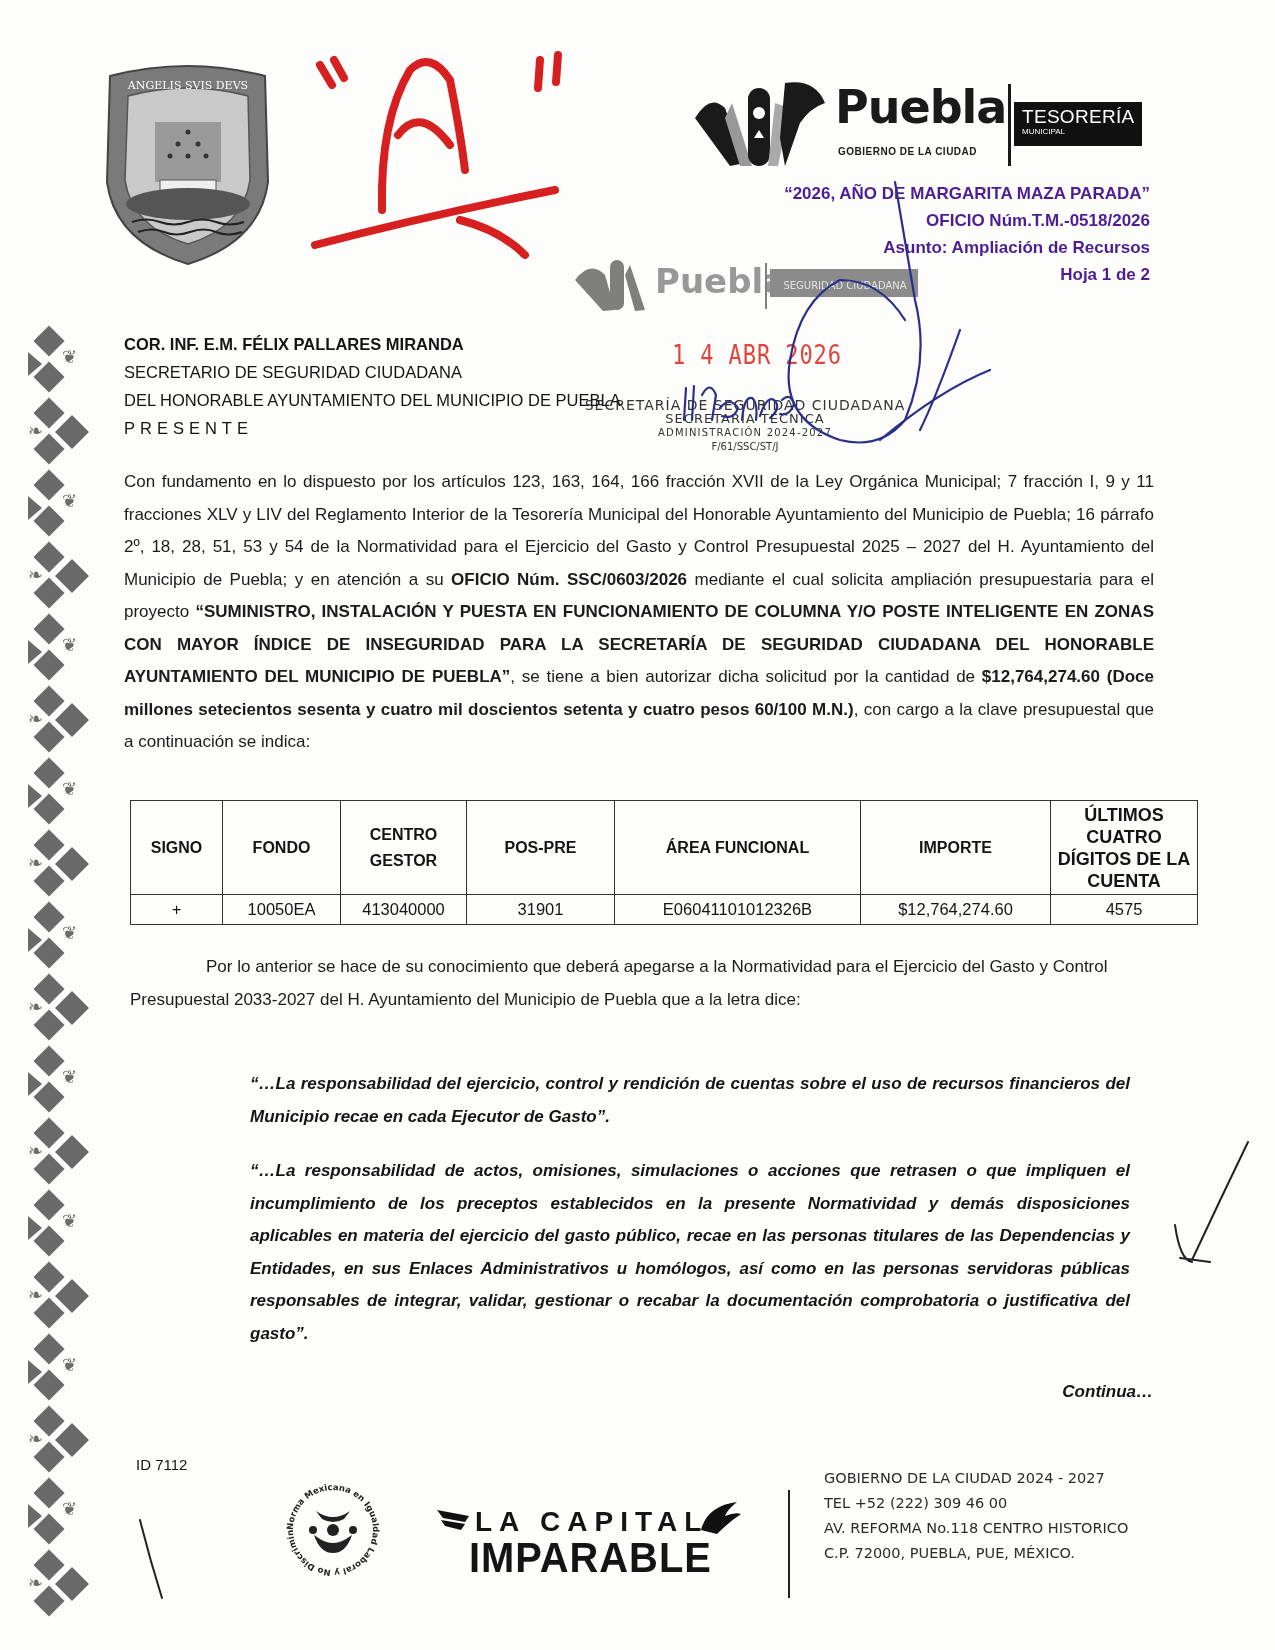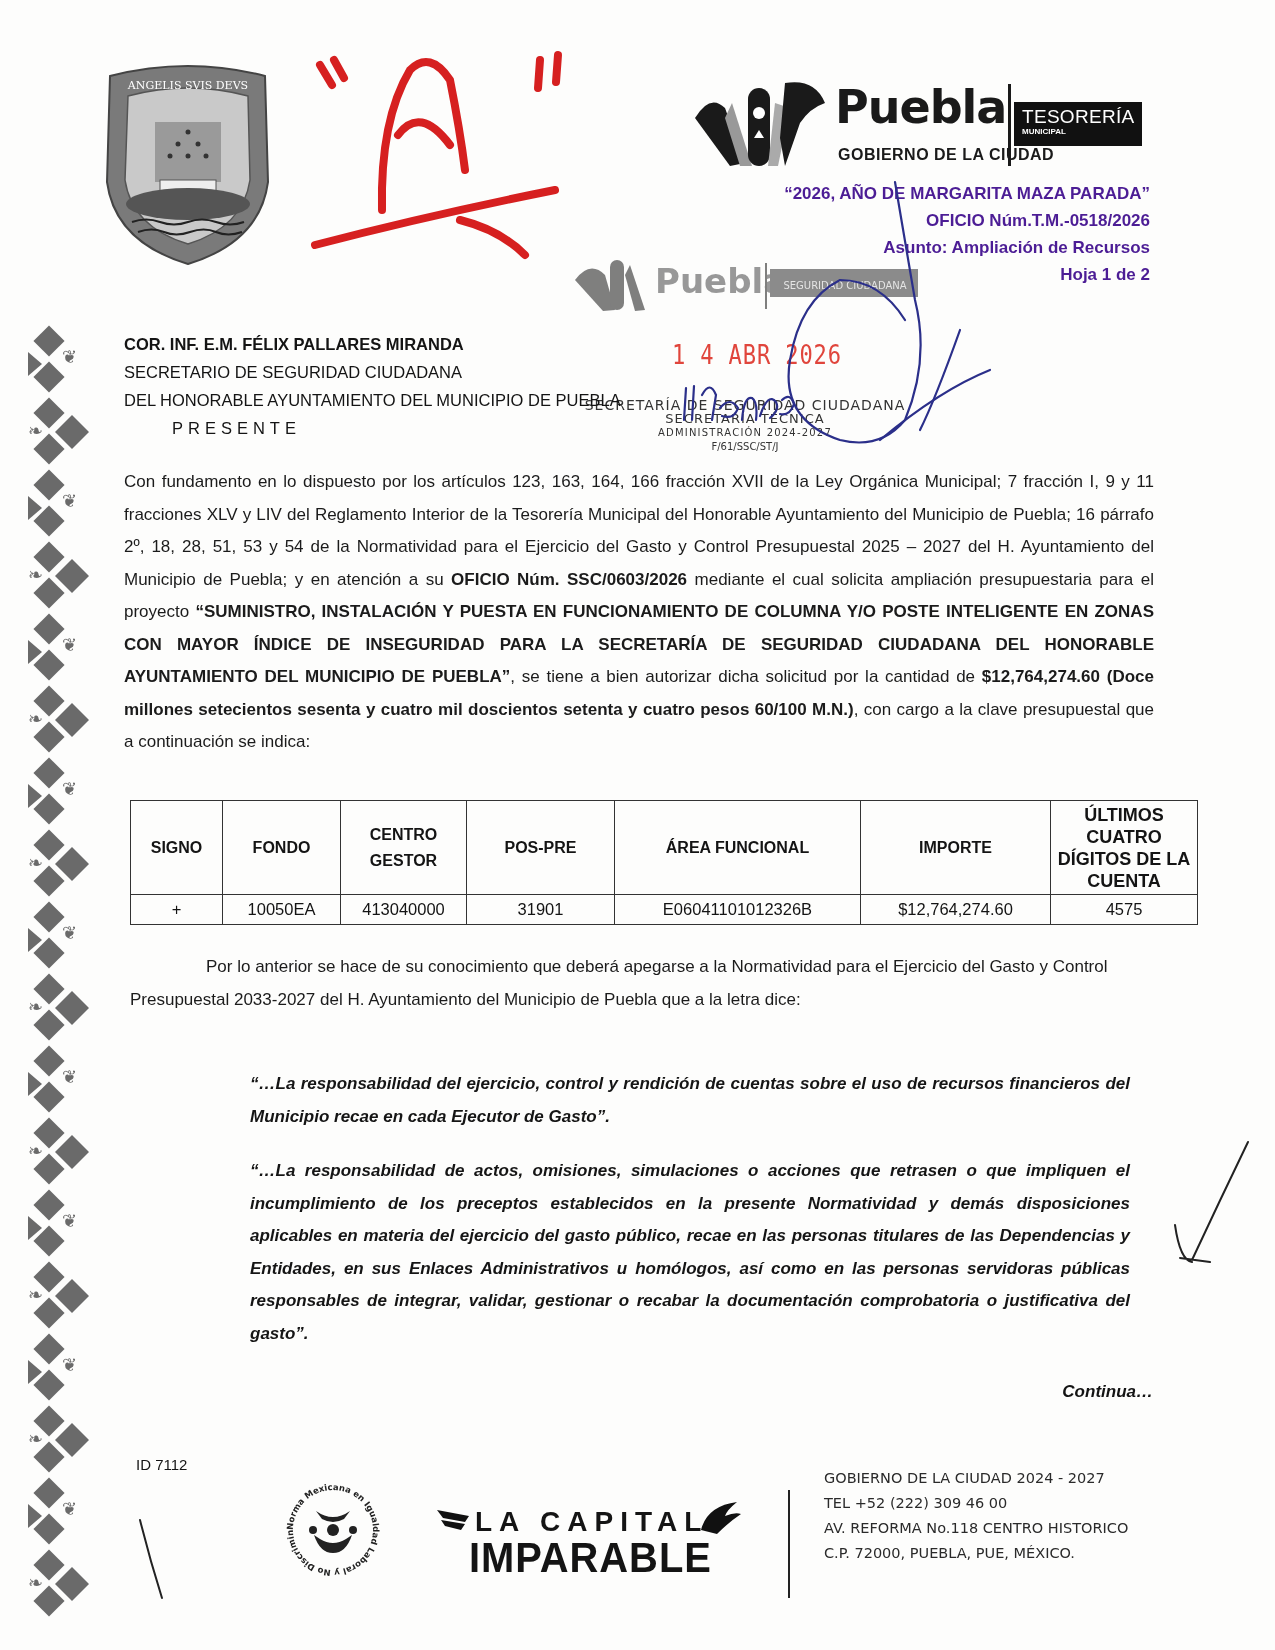--- a/index.html
+++ b/index.html
@@ -12,42 +12,42 @@
   .motif .dia { position: absolute; width: 22px; height: 22px; background: #6a6a6a; transform: rotate(45deg); }
   .motif .tri { position: absolute; width: 0; height: 0; border-top: 12px solid transparent; border-bottom: 12px solid transparent; border-left: 14px solid #6a6a6a; }
   .motif .leaf { position: absolute; font-size: 18px; color: #6a6a6a; line-height: 1; }
 
   
   .crest { position: absolute; left: 100px; top: 62px; width: 175px; height: 205px; }
   .red-mark { position: absolute; left: 310px; top: 40px; width: 280px; height: 230px; }
   .header-logo { position: absolute; left: 690px; top: 72px; width: 460px; height: 95px; }
   .logo-icon { position: absolute; left: 0; top: 6px; width: 140px; height: 90px; }
   .logo-word { position: absolute; left: 145px; top: 8px; font-family: "DejaVu Sans", sans-serif; font-weight: bold; font-size: 46px; letter-spacing: -1px; color: #1a1a1a; }
-  .logo-sub { position: absolute; left: 148px; top: 74px; font-size: 16px; font-weight: bold; letter-spacing: 0.5px; color: #1a1a1a; }
+  .logo-sub { position: absolute; left: 148px; top: 74px; font-size: 10px; font-weight: bold; letter-spacing: 0.5px; color: #1a1a1a; }
   .logo-divider { position: absolute; left: 318px; top: 12px; width: 3px; height: 82px; background: #1a1a1a; }
   .logo-tag { position: absolute; left: 324px; top: 30px; width: 128px; height: 44px; background: #111; color: #fff; padding: 5px 8px; }
   .logo-tag .t1 { font-weight: normal; font-size: 19px; letter-spacing: 0.3px; line-height: 20px; }
-  .logo-tag .t2 { font-size: 8px; font-weight: bold; }
+  .logo-tag .t2 { font-size: 8px; font-weight: normal; }
 
   .header-meta { position: absolute; right: 125px; top: 180px; text-align: right; font-weight: bold; font-size: 17px; line-height: 27px; color: #4c1d95; }
 
   
   .stamp-logo { position: absolute; left: 575px; top: 255px; width: 345px; height: 58px; opacity: 0.75; }
   .stamp-date { position: absolute; left: 672px; top: 340px; font-family: "DejaVu Sans Mono", monospace; font-size: 26px; color: #e0453c; letter-spacing: 1px; transform: scaleX(0.85); transform-origin: left; }
   .stamp-text { position: absolute; left: 570px; top: 398px; width: 350px; text-align: center; font-family: "DejaVu Sans", sans-serif; color: #333; line-height: 14px; }
   .stamp-text .s1 { font-size: 14px; letter-spacing: 1px; }
   .stamp-text .s2 { font-size: 13px; letter-spacing: 1px; }
   .stamp-text .s3 { font-size: 10px; letter-spacing: 1.2px; }
   .stamp-text .s4 { font-size: 10px; }
   .ink-overlay { position: absolute; left: 0; top: 0; width: 1275px; height: 1650px; pointer-events: none; }
 
   
   .recipient { position: absolute; left: 124px; top: 330px; font-size: 16.5px; line-height: 28px; }
   .recipient .name { font-weight: bold; }
-  .recipient .presente { letter-spacing: 5px; margin-left: 48px; }
+  .recipient .presente { letter-spacing: 5px; }
 
   
   .body-para { position: absolute; left: 124px; top: 466px; width: 1030px; font-size: 17px; line-height: 32.5px; text-align: justify; color: #1b1b1b; }
   .body-para b { font-weight: bold; }
 
   
   .budget-table { position: absolute; left: 130px; top: 800px; width: 1068px; border-collapse: collapse; }
   .budget-table th, .budget-table td { border: 1.5px solid #333; text-align: center; vertical-align: middle; }
   .budget-table th { font-size: 16px; font-weight: bold; height: 94px; line-height: 26px; padding: 0 6px; }
   .budget-table th.small { font-size: 18px; line-height: 22px; }

